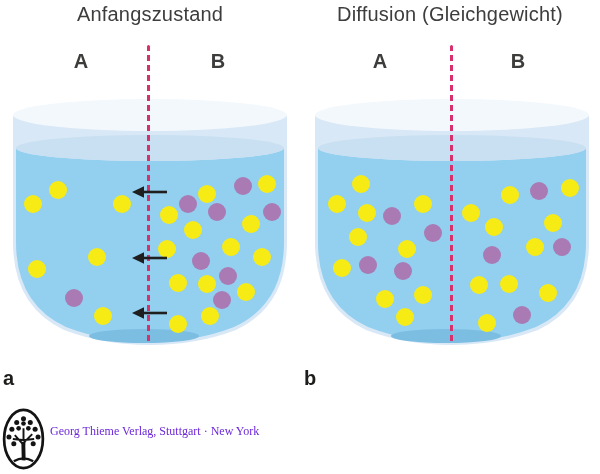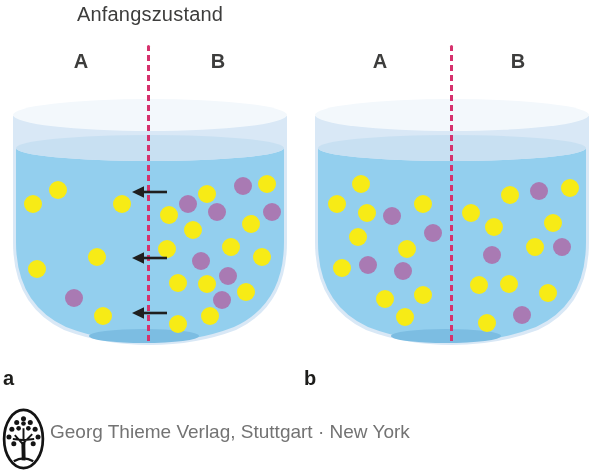--- a/index.html
+++ b/index.html
@@ -17,29 +17,30 @@
   .divider{position:absolute;top:45px;width:3px;height:298px;border-radius:1.5px;
            background:repeating-linear-gradient(180deg,var(--divider,#d6316d) 0 6px,transparent 6px 10px);}
   .divider.a{left:147px;} .divider.b{left:450px;}
   .particle{position:absolute;width:18px;height:18px;border-radius:50%;}
   .particle.yellow{background:var(--particle-yellow,#f7eb16);}
   .particle.purple{background:var(--particle-purple,#a97ab3);}
   .arrow{position:absolute;}
   .panel-letter{position:absolute;font-size:20px;font-weight:bold;color:#1d1d1b;}
   .panel-letter.a{left:3px;top:367px;} .panel-letter.b{left:304px;top:367px;}
   .logo{position:absolute;left:2px;top:408px;}
-  .footer-text{position:absolute;left:50px;top:420px;font-size:19px;line-height:23px;
-               color:#737373;}
+  .footer-text{position:absolute;left:50px;top:420px;font-size:12px;line-height:23px;
+               color:#6d28d9;font-family:Liberation Serif, serif;}
 </style>
 </head>
 <body>
 
 <div class="stage">
 
   <div class="title a">Anfangszustand</div>
+  <div class="title b">Diffusion (Gleichgewicht)</div>
 
   <div class="region-label rl-1">A</div>
   <div class="region-label rl-2">B</div>
   <div class="region-label rl-3">A</div>
   <div class="region-label rl-4">B</div>
 
   <svg class="beaker a" width="280" height="252" viewBox="0 0 280 252">
     <path fill="var(--glass,#d9e8f6)" d="M3 20 L3 146 Q3 210 54 234 Q94 249 140 249 Q186 249 226 234 Q277 210 277 146 L277 20 Z"></path>
     <ellipse cx="140" cy="19" rx="137" ry="16" fill="var(--rim,#f3f8fc)"></ellipse>
     <path fill="var(--water,#93cfee)" d="M6 52 L6 146 Q6 208 56 231 Q95 246 140 246 Q185 246 224 231 Q274 208 274 146 L274 52 A134 13 0 0 1 6 52 Z"></path>

